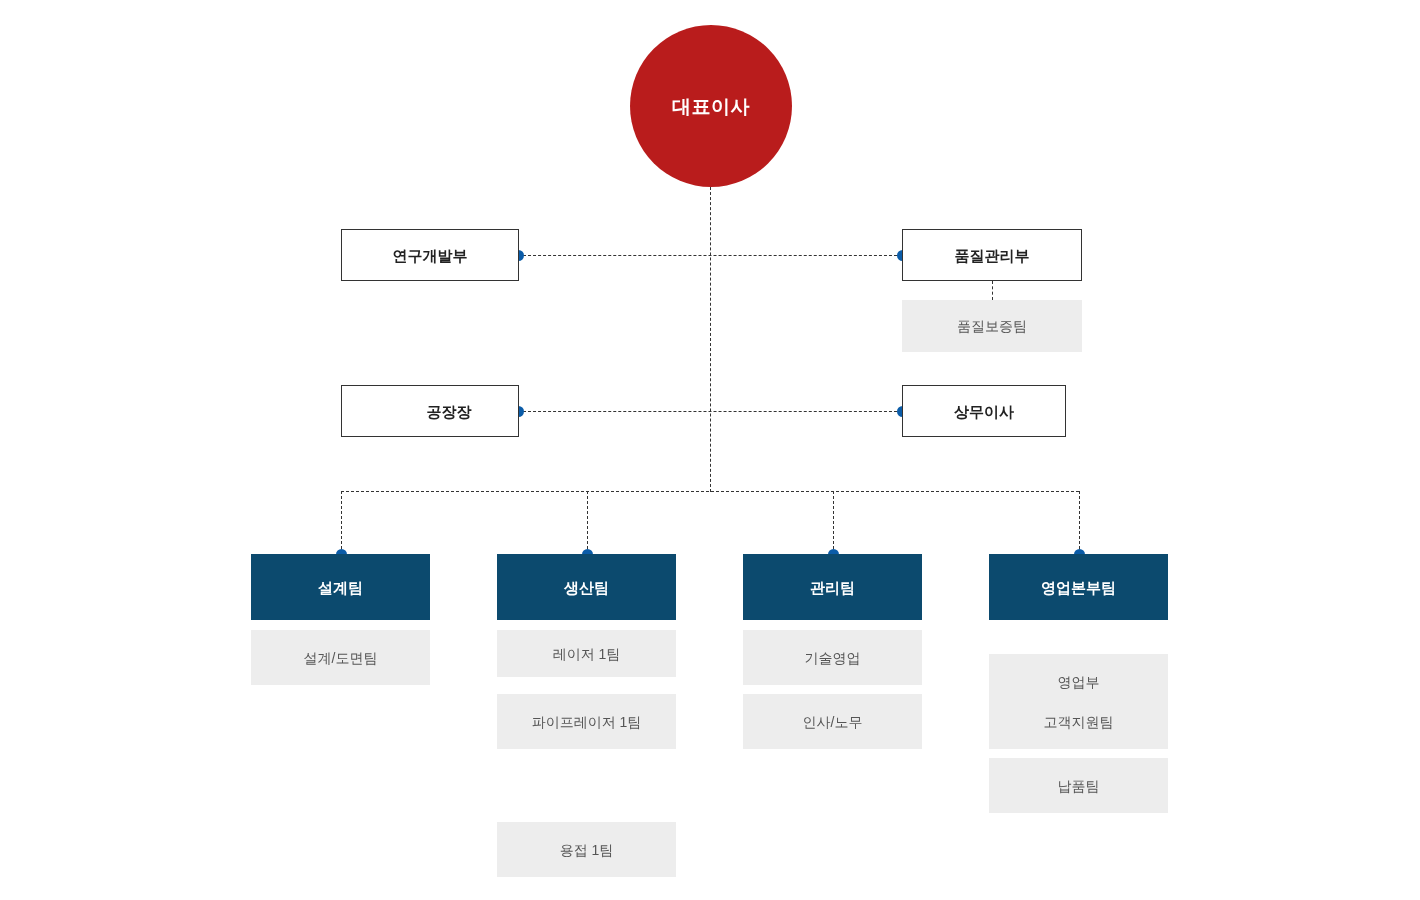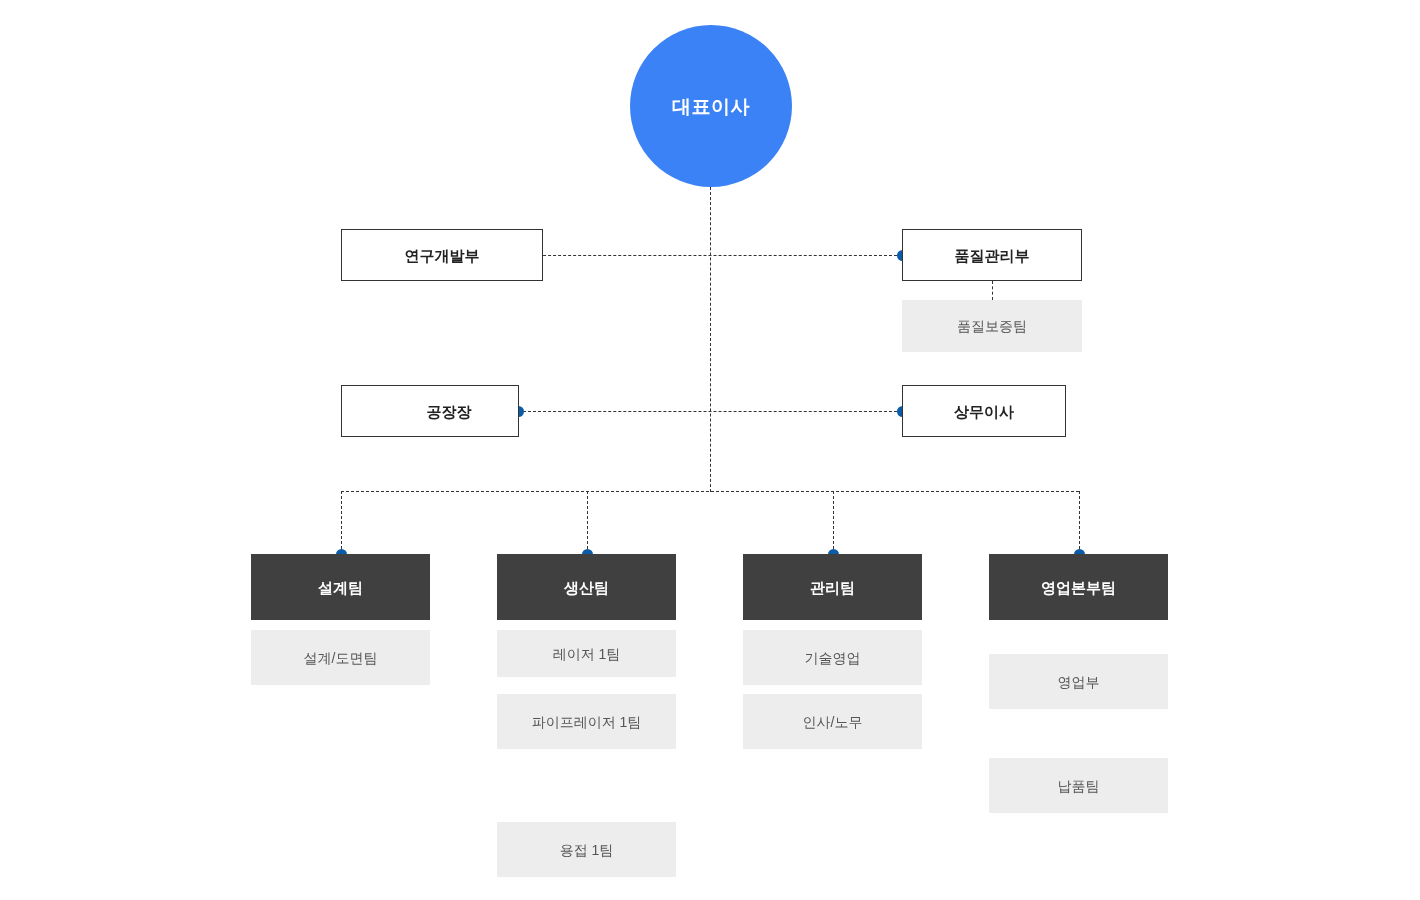--- a/index.html
+++ b/index.html
@@ -21,21 +21,21 @@
   }
 
   
   .ceo-node {
     position: absolute;
     left: 630px;
     top: 25px;
     width: 162px;
     height: 162px;
     border-radius: 50%;
-    background: #3b82f6;
+    background: #b91c1c;
     display: flex;
     align-items: center;
     justify-content: center;
   }
   .ceo-label {
     color: #ffffff;
     font-size: 19px;
     font-weight: bold;
     letter-spacing: 0.5px;
     line-height: 1;
@@ -53,21 +53,21 @@
   .box-outline .box-label {
     font-size: 15px;
     font-weight: bold;
     color: #222222;
     line-height: 1;
   }
 
   
   .box-dark {
     position: absolute;
-    background: #404040;
+    background: #0c4a6e;
     display: flex;
     align-items: center;
     justify-content: center;
   }
   .box-dark .box-label {
     font-size: 15px;
     font-weight: bold;
     color: #ffffff;
     line-height: 1;
   }
@@ -134,21 +134,21 @@
 
   <div class="dot" style="left:513px;  top:250px;"></div>
   <div class="dot" style="left:897px;  top:250px;"></div>
   <div class="dot" style="left:513px;  top:406px;"></div>
   <div class="dot" style="left:897px;  top:406px;"></div>
   <div class="dot" style="left:336px;  top:549px;"></div>
   <div class="dot" style="left:582px;  top:549px;"></div>
   <div class="dot" style="left:828px;  top:549px;"></div>
   <div class="dot" style="left:1074px; top:549px;"></div>
 
-  <div class="box-outline" style="left:341px; top:229px; width:202px; height:52px;">
+  <div class="box-outline" style="left:341px; top:229px; width:178px; height:52px;">
     <span class="box-label">연구개발부</span>
   </div>
 
   <div class="box-outline" style="left:902px; top:229px; width:180px; height:52px;">
     <span class="box-label">품질관리부</span>
   </div>
 
   <div class="box-outline" style="left:341px; top:385px; width:178px; height:52px;padding-left:38px;">
     <span class="box-label">공장장</span>
   </div>
@@ -190,17 +190,20 @@
   <div class="box-gray" style="left:743px; top:694px; width:179px; height:55px;">
     <span class="box-label">인사/노무</span>
   </div>
 
   <div class="box-dark" style="left:989px; top:554px; width:179px; height:66px;">
     <span class="box-label">영업본부팀</span>
   </div>
   <div class="box-gray" style="left:989px; top:630px; width:179px; height:55px;margin-top:24px;">
     <span class="box-label">영업부</span>
   </div>
+  <div class="box-gray" style="left:989px; top:694px; width:179px; height:55px;">
+    <span class="box-label">고객지원팀</span>
+  </div>
   <div class="box-gray" style="left:989px; top:758px; width:179px; height:55px;">
     <span class="box-label">납품팀</span>
   </div>
 
 </div>
 
 </body></html>

